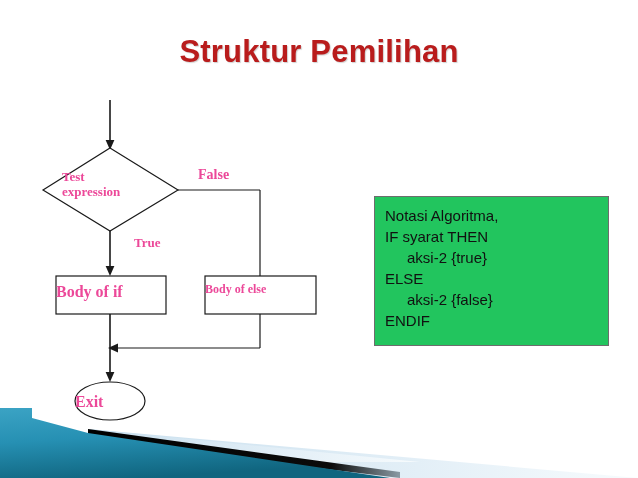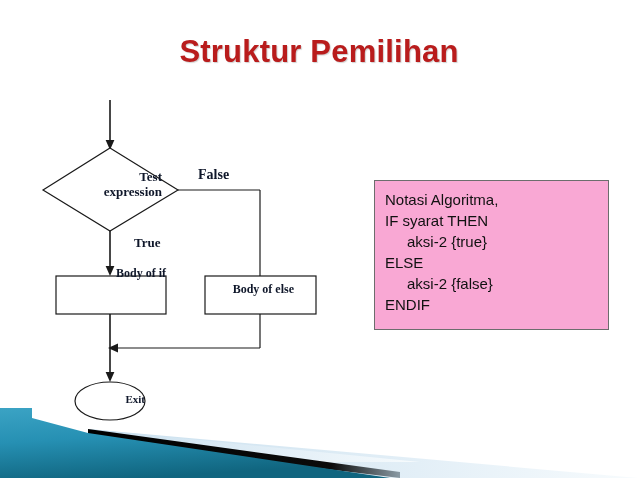--- a/index.html
+++ b/index.html
@@ -39,69 +39,69 @@
     position: absolute;
     left: 0;
     top: 0;
     width: 360px;
     height: 440px;
   }
   .fc-label {
     position: absolute;
     font-family: "Liberation Serif", serif;
     font-weight: bold;
-    color: #0f172a;
+    color: #ec4899;
     white-space: nowrap;
     line-height: 1.12;
-    text-align: right;
+    text-align: left;
   }
   #label-test {
     left: 62px;
     top: 170px;
     width: 100px;
     font-size: 13px;
   }
   #label-false {
     left: 198px;
     top: 167px;
     font-size: 14px;
   }
   #label-true {
     left: 134px;
     top: 236px;
     font-size: 13px;
   }
   #label-body-if {
     left: 56px;
-    top: 267px;
+    top: 283px;
     width: 110px;
-    font-size: 12px;
+    font-size: 16px;
   }
   #label-body-else {
     left: 205px;
     top: 283px;
     width: 89px;
     font-size: 12px;
   }
   #label-exit {
     left: 75px;
     top: 393px;
     width: 70px;
-    font-size: 11px;
+    font-size: 16px;
   }
 
   
   #notation-box {
     position: absolute;
     left: 374px;
-    top: 180px;
+    top: 196px;
     width: 235px;
     height: 150px;
     border: 1px solid #6d6d6d;
-    background: #f9a8d4;
+    background: #22c55e;
     box-sizing: border-box;
     padding: 8px 0 0 10px;
   }
   .notation-line {
     font-family: "Liberation Sans", sans-serif;
     font-size: 15px;
     color: #111111;
     line-height: 21px;
     white-space: pre;
   }

